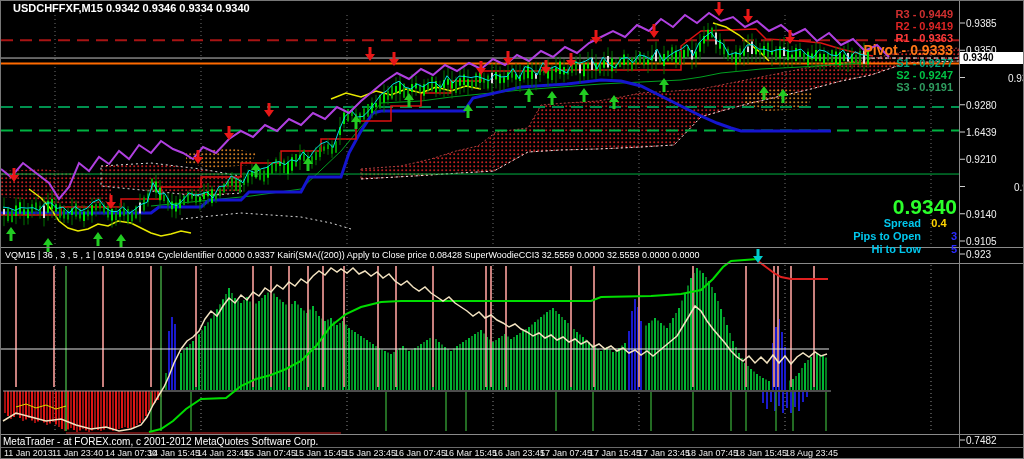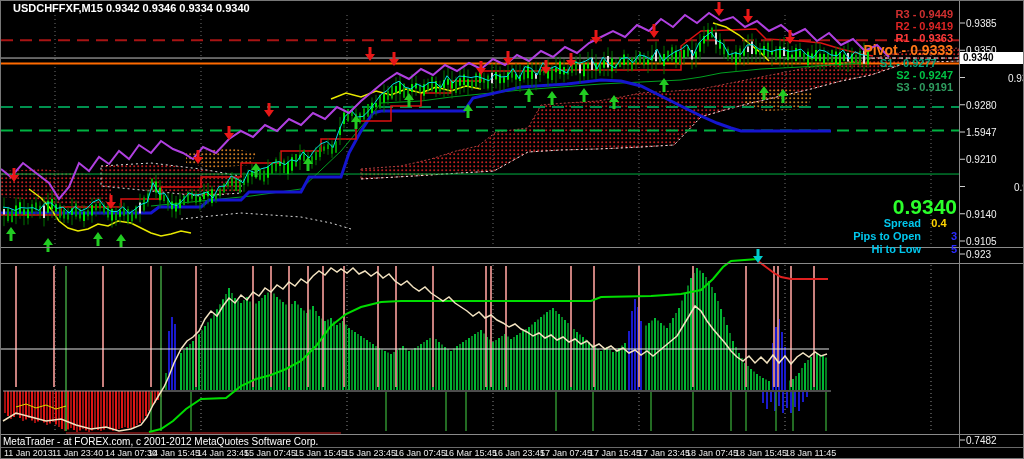--- a/index.html
+++ b/index.html
@@ -892,21 +892,21 @@
       </g>
   </svg>
 
   <div class="titlebar">USDCHFFXF,M15  0.9342 0.9346 0.9334 0.9340</div>
 
   <div id="pivot-block">
       <div class="prow" style="color: rgb(207, 47, 47);">R3 - 0.9449</div>
       <div class="prow" style="color: rgb(220, 36, 36);">R2 - 0.9419</div>
       <div class="prow" style="color: rgb(255, 58, 58);">R1 - 0.9363</div>
       <div class="prow big" style="color: rgb(255, 119, 24);">Pivot - 0.9333</div>
-      <div class="prow" style="color: rgb(0, 168, 124); text-align: center;">S1 - 0.9277</div>
+      <div class="prow" style="color: rgb(0, 168, 124);">S1 - 0.9277</div>
       <div class="prow" style="color: rgb(0, 196, 69);">S2 - 0.9247</div>
       <div class="prow" style="color: rgb(47, 158, 96);">S3 - 0.9191</div>
     </div>
 
   <div id="info-block">
     <div class="iprice">0.9340</div>
     <div class="irow">
       <span class="ilbl">Spread</span>
       <span class="ival" id="spread-val" style="color: rgb(255, 212, 0); text-align: center;">0.4</span>
     </div>
@@ -916,20 +916,21 @@
     </div>
     <div class="irow">
       <span class="ilbl">Hi to Low</span>
       <span class="ival" id="hilo-val" style="color: rgb(42, 42, 255);">5</span>
     </div>
   </div>
 
   <div id="price-ticks"></div>
   <div class="pricebox" id="price-box" style="top: 51.0357px;">0.9340</div>
 
+  <div class="ind-header">VQM15 |  36 , 3 , 5 , 1  |  0.9194 0.9194  CycleIdentifier 0.0000 0.9337  Kairi(SMA((200)) Apply to Close price 0.08428  SuperWoodieCCI3 32.5559 0.0000 32.5559 0.0000 0.0000</div>
 
   <div id="sub-axis"></div>
 
   <div class="statusbar">MetaTrader - at FOREX.com, c 2001-2012 MetaQuotes Software Corp.</div>
 
   <div id="time-axis">
       <div class="tlabel" style="left: 3px;">11 Jan 2013</div>
       <div class="tlabel" style="left: 51px;">11 Jan 23:40</div>
       <div class="tlabel" style="left: 104px;">14 Jan 07:30</div>
       <div class="tlabel" style="left: 147px;">14 Jan 15:45</div>
@@ -938,26 +939,26 @@
       <div class="tlabel" style="left: 293px;">15 Jan 15:45</div>
       <div class="tlabel" style="left: 343px;">15 Jan 23:45</div>
       <div class="tlabel" style="left: 393px;">16 Jan 07:45</div>
       <div class="tlabel" style="left: 443px;">16 Mar 15:45</div>
       <div class="tlabel" style="left: 492px;">16 Jan 23:45</div>
       <div class="tlabel" style="left: 539px;">17 Jan 07:45</div>
       <div class="tlabel" style="left: 588px;">17 Jan 15:45</div>
       <div class="tlabel" style="left: 637px;">17 Jan 23:45</div>
       <div class="tlabel" style="left: 685px;">18 Jan 07:45</div>
       <div class="tlabel" style="left: 734px;">18 Jan 15:45</div>
-      <div class="tlabel" style="left: 784px;">18 Jan 11:45</div>
+      <div class="tlabel" style="left: 784px;">18 Aug 23:45</div>
     </div>
 <div class="ptick" style="top: 17px;">0.9385</div>
     <div class="ptick" style="top: 44.25px;">0.9350</div>
     <div class="ptick" style="top: 71.5px; padding-left: 42px;">0.9315</div>
     <div class="ptick" style="top: 98.75px;">0.9280</div>
-    <div class="ptick" style="top: 126px;">1.5947</div>
+    <div class="ptick" style="top: 126px;">1.6439</div>
     <div class="ptick" style="top: 153.25px;">0.9210</div>
     <div class="ptick" style="top: 181px; padding-left: 48px;">0.9175</div>
     <div class="ptick" style="top: 207.75px;">0.9140</div>
     <div class="ptick" style="top: 235px;">0.9105</div>
     <div class="ptick" style="top: 248px;">0.923</div>
     <div class="ptick" style="top: 434px;">0.7482</div>
   </div>
 
 </body></html>

